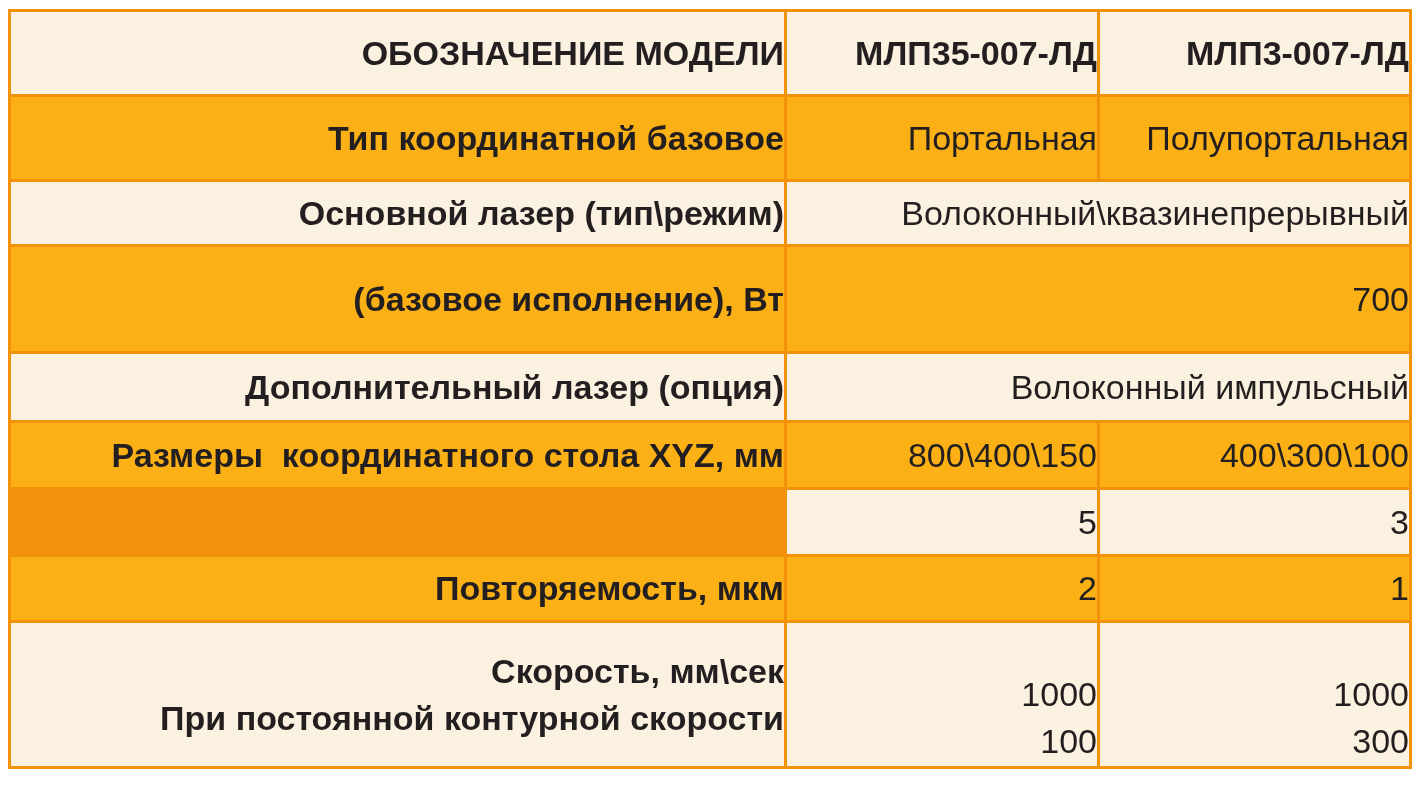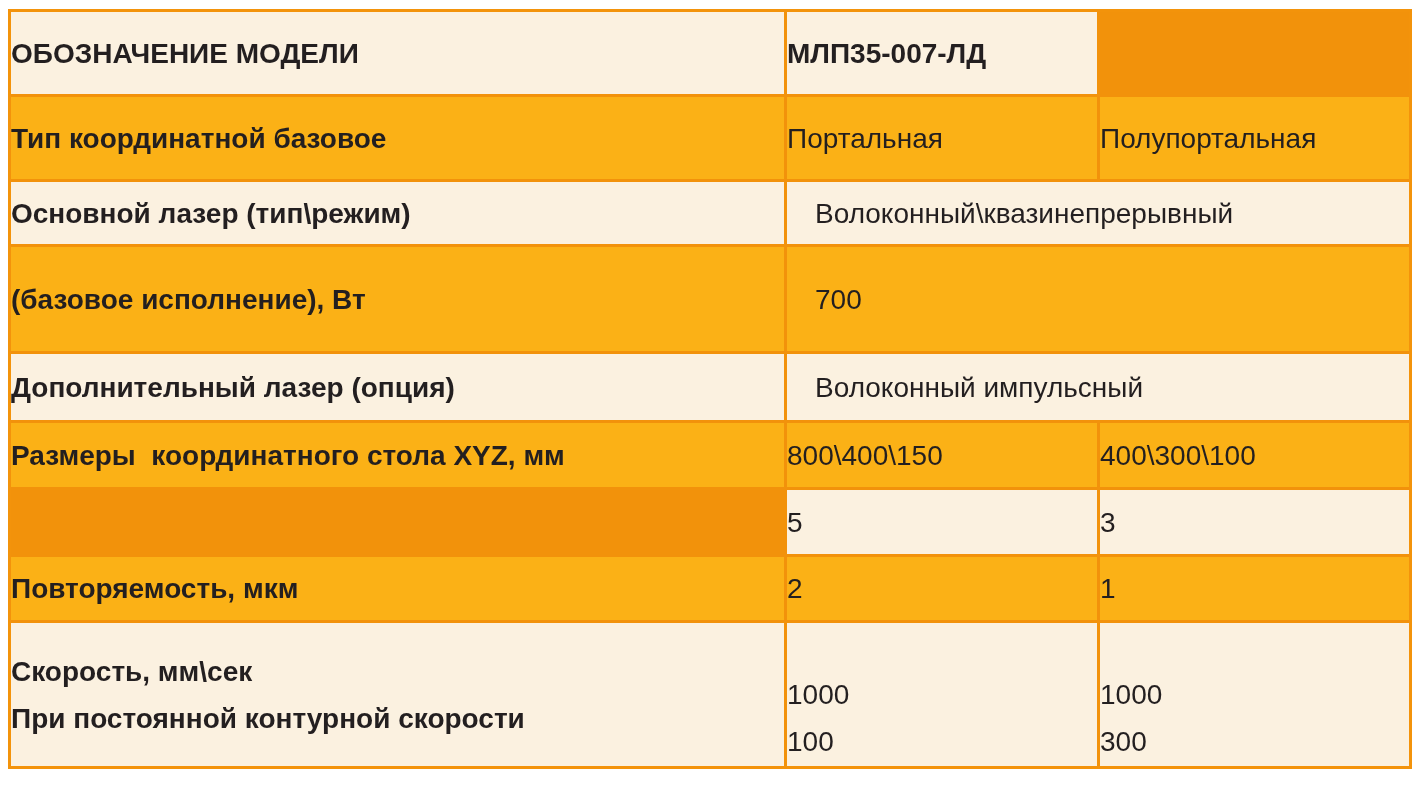--- a/index.html
+++ b/index.html
@@ -20,24 +20,24 @@
     border: 3px solid #F3930B;
     background: #F2920B; 
     display: grid;
     grid-template-columns: 773px 310px 1fr;
     grid-template-rows: 82px 82px 62px 104px 66px 64px 64px 63px 1fr;
     gap: 3px;
   }
   .cell {
     display: flex;
     flex-direction: column;
-    align-items: flex-start;
+    align-items: flex-end;
     justify-content: center;
     text-align: center;
-    font-size: 28px;
+    font-size: 34px;
     line-height: 47px;
     overflow: hidden;
   }
   .cream  { background: #FBF1E0; }
   .orange { background: #FBB116; }
   .bold   { font-weight: bold; }
   .c1  { grid-column: 1; }
   .c2  { grid-column: 2; }
   .c3  { grid-column: 3; }
   .c23 { grid-column: 2 / 4; padding-left: 28px; }
@@ -47,20 +47,23 @@
 </head>
 <body>
 
 <div class="spec-table">
 
   <div class="cell cream bold c1">
     <div class="line">ОБОЗНАЧЕНИЕ МОДЕЛИ</div>
   </div>
   <div class="cell cream bold c2">
     <div class="line">МЛП35-007-ЛД</div>
+  </div>
+  <div class="cell cream bold c3">
+    <div class="line">МЛП3-007-ЛД</div>
   </div>
 
   <div class="cell orange bold c1">
     <div class="line">Тип координатной базовое</div>
   </div>
   <div class="cell orange c2">
     <div class="line">Портальная</div>
   </div>
   <div class="cell orange c3">
     <div class="line">Полупортальная</div>

